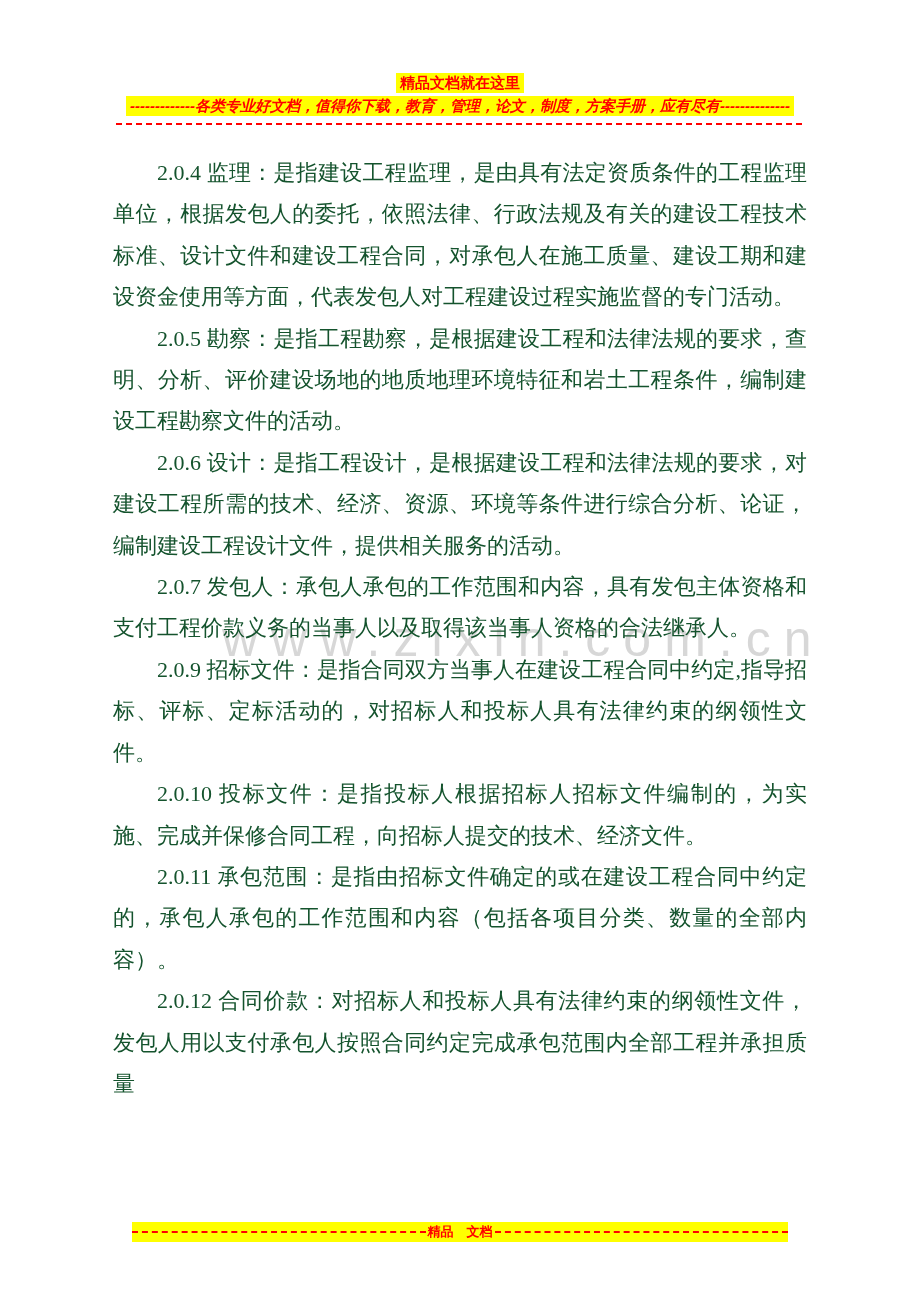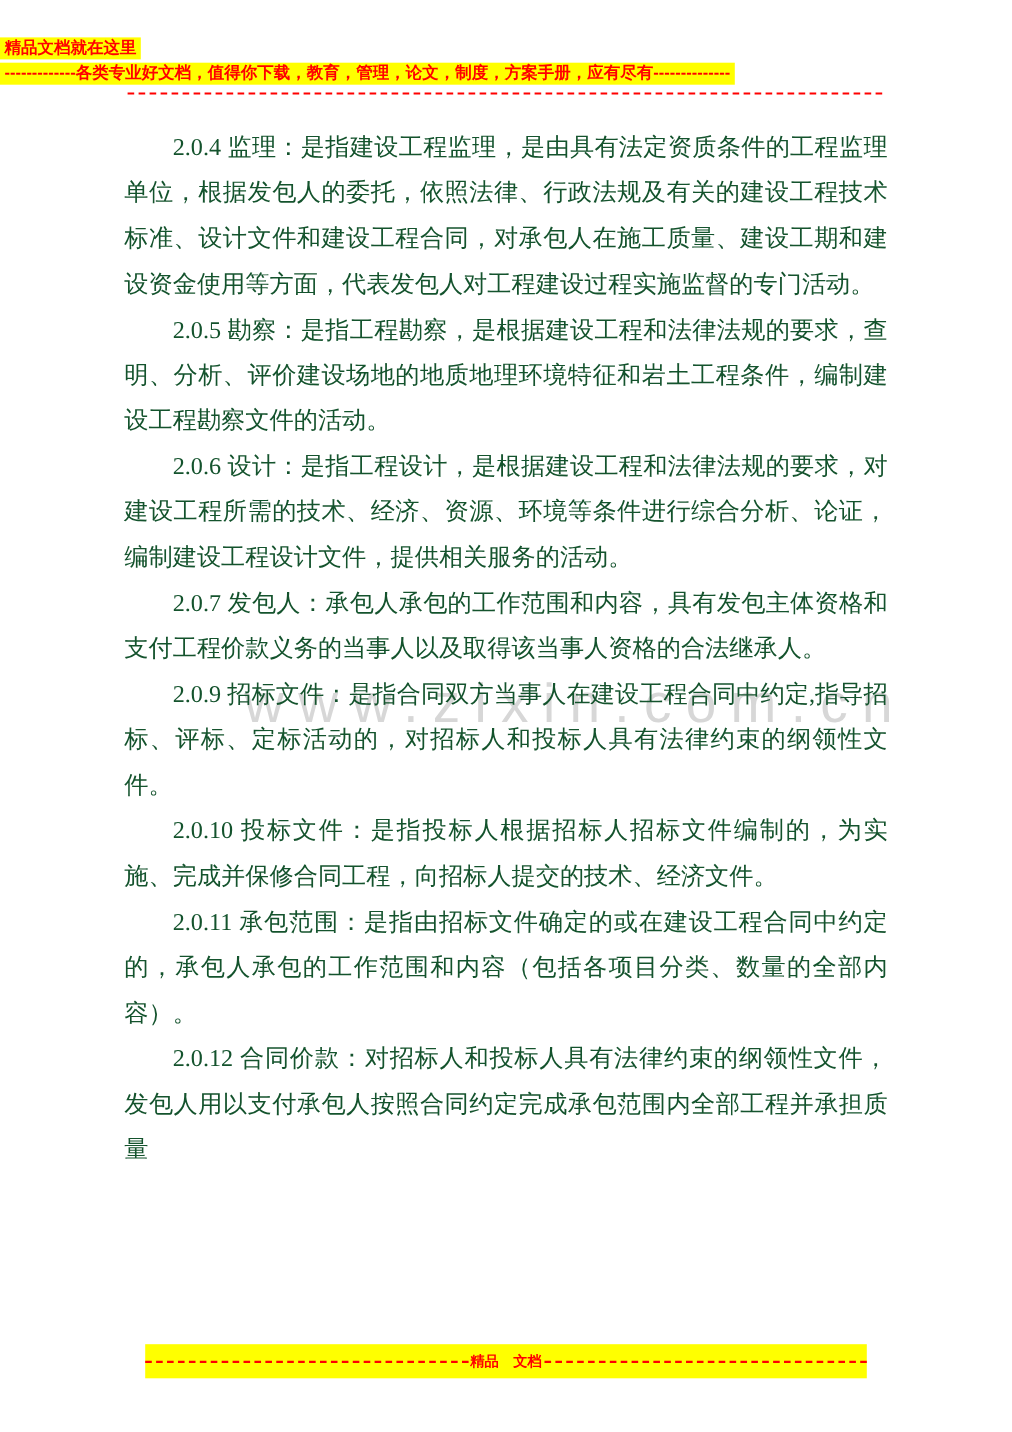--- a/index.html
+++ b/index.html
@@ -16,35 +16,36 @@
   }
   .page {
     position: relative;
     width: 920px;
     height: 1302px;
     background: #ffffff;
   }
 
   
   .header {
-    padding-top: 34px;
+    padding-top: 73px;
+    text-align: center;
   }
   .promo-line1 span,
   .promo-line2 span {
     display: inline-block;
     background: #ffff00;
     color: #ff0000;
     font-family: "Liberation Sans", "DejaVu Sans", sans-serif;
     font-weight: bold;
     font-size: 15px;
     line-height: 20px;
     padding: 0 4px;
     white-space: pre;
   }
-  .promo-line2 { margin-top: 3px; }
+  .promo-line2 { margin-top: 3px; font-style: italic; }
   .header-divider {
     margin: 7px 118px 0 116px;
     border: 0;
     border-top: 2px dashed #ff0000;
     height: 0;
   }
 
   
   .watermark {
     position: absolute;
@@ -77,21 +78,21 @@
     padding: 0;
     text-indent: 2em;
   }
 
   
   .footer-band {
     position: absolute;
     left: 132px;
     top: 1222px;
     width: 656px;
-    height: 31px;
+    height: 20px;
     background: #ffff00;
     display: flex;
     align-items: center;
     z-index: 3;
   }
   .footer-dash {
     flex: 1 1 auto;
     border-top: 2px dashed #ff0000;
     height: 0;
   }

